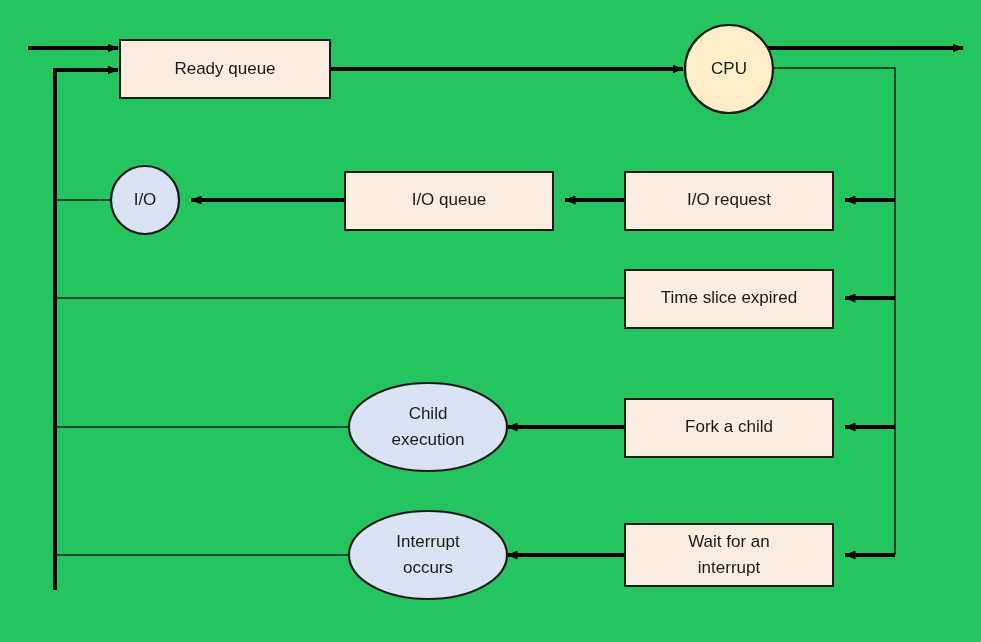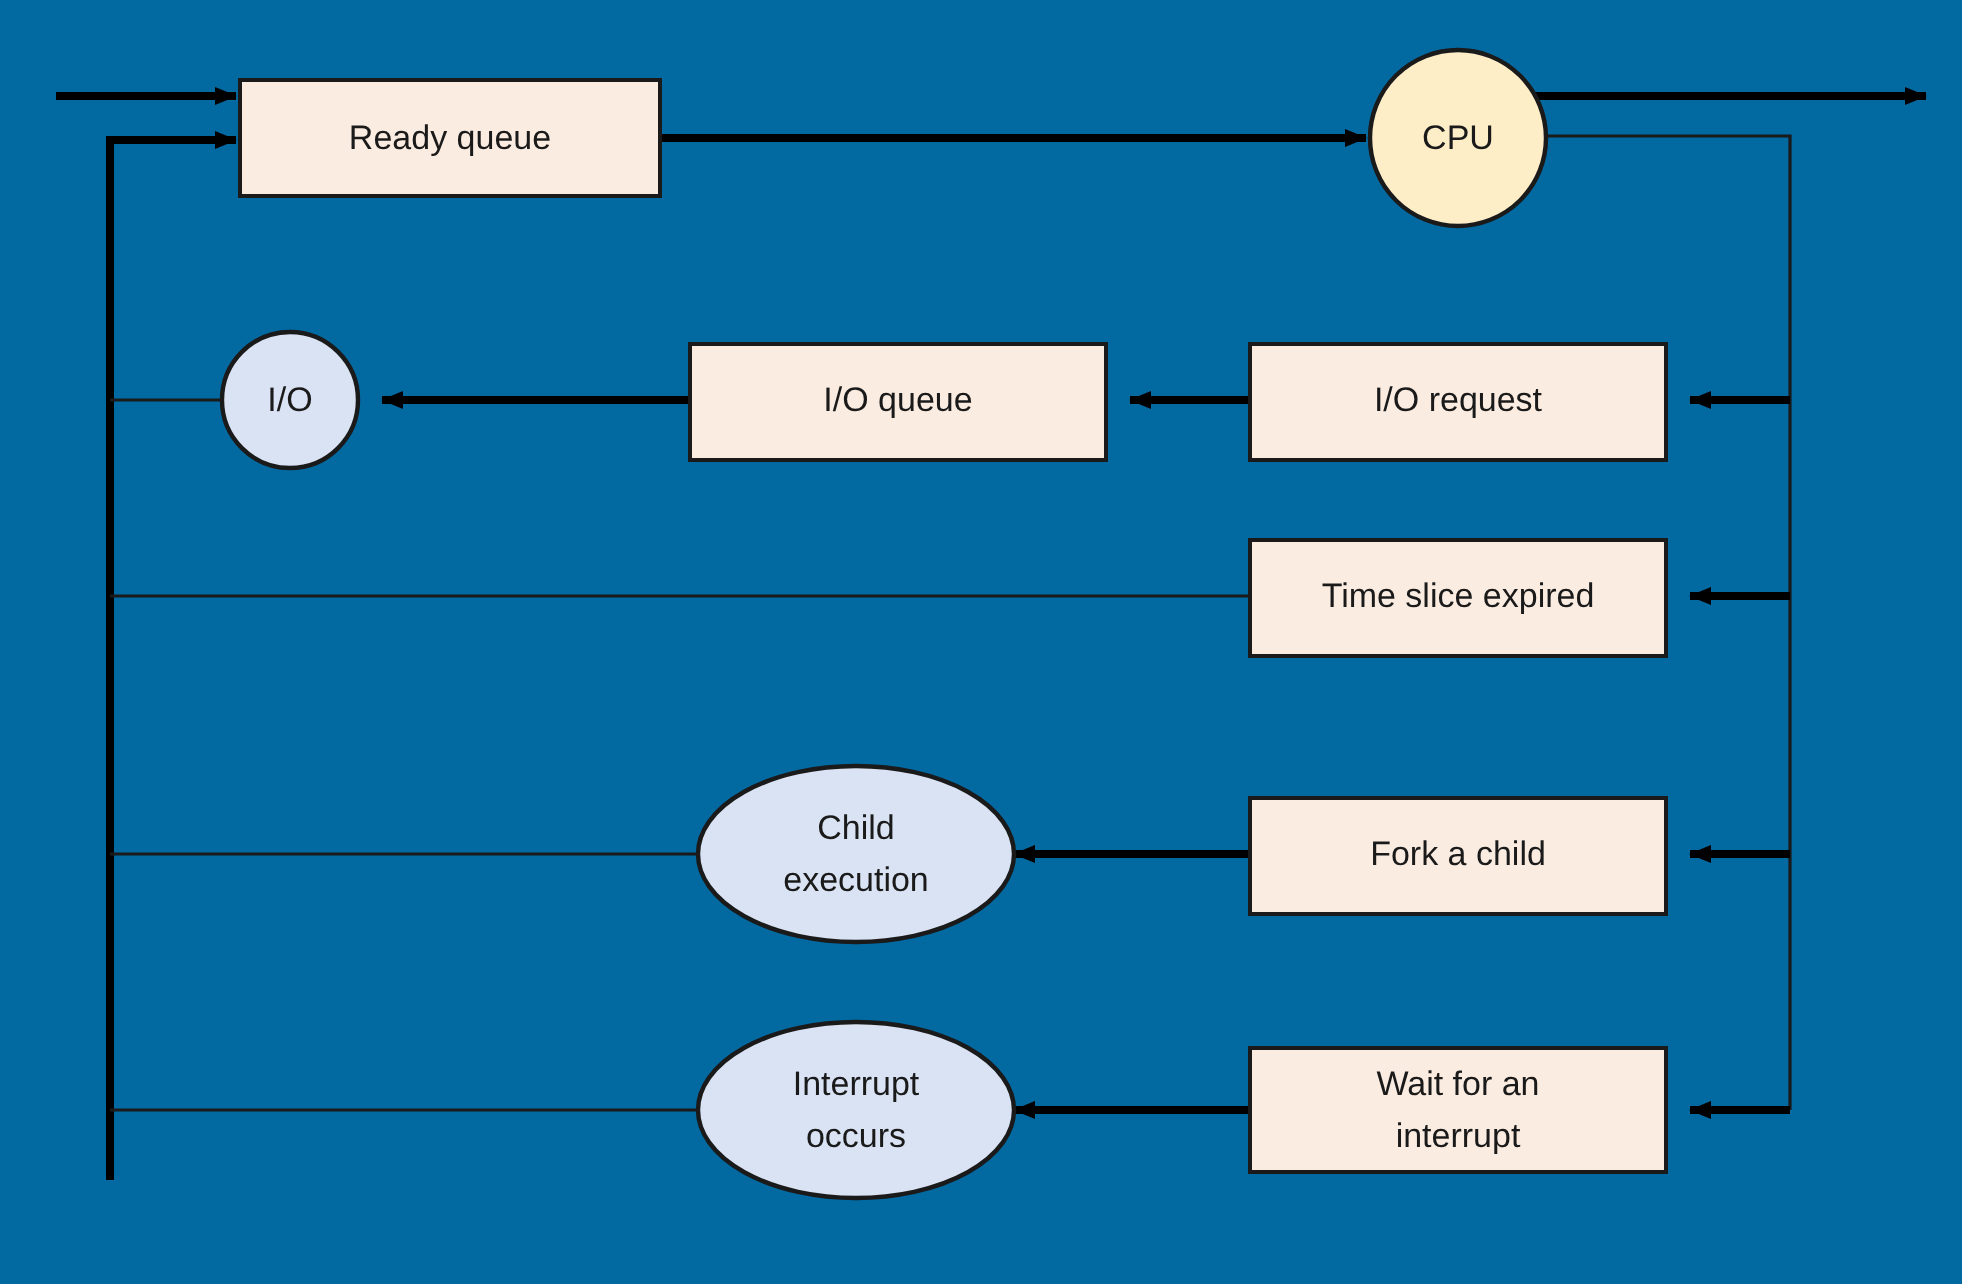--- a/index.html
+++ b/index.html
@@ -8,21 +8,21 @@
     padding: 0;
     background: #ffffff;
   }
   body {
     font-family: "Liberation Sans", sans-serif;
   }
   #diagram-root {
     position: relative;
     width: 981px;
     height: 642px;
-    background: #0369a1;
+    background: #22c55e;
     overflow: hidden;
   }
   #diagram-svg {
     display: block;
     width: 981px;
     height: 642px;
   }
   .node-label {
     font-family: "Liberation Sans", sans-serif;
     font-size: 17px;

